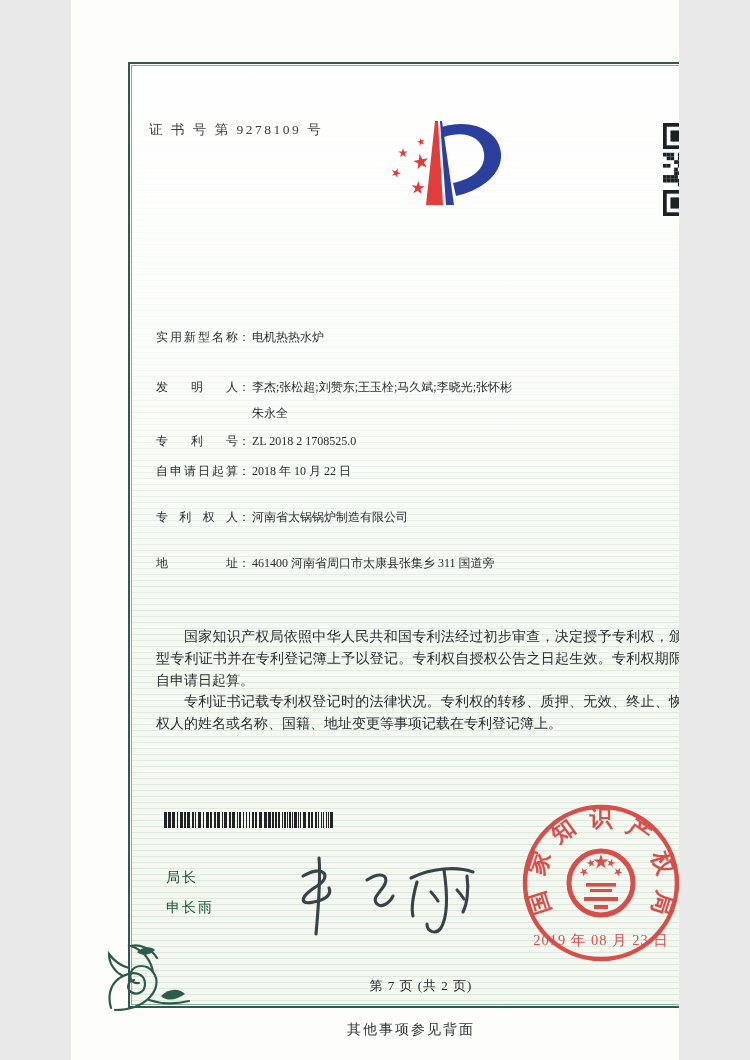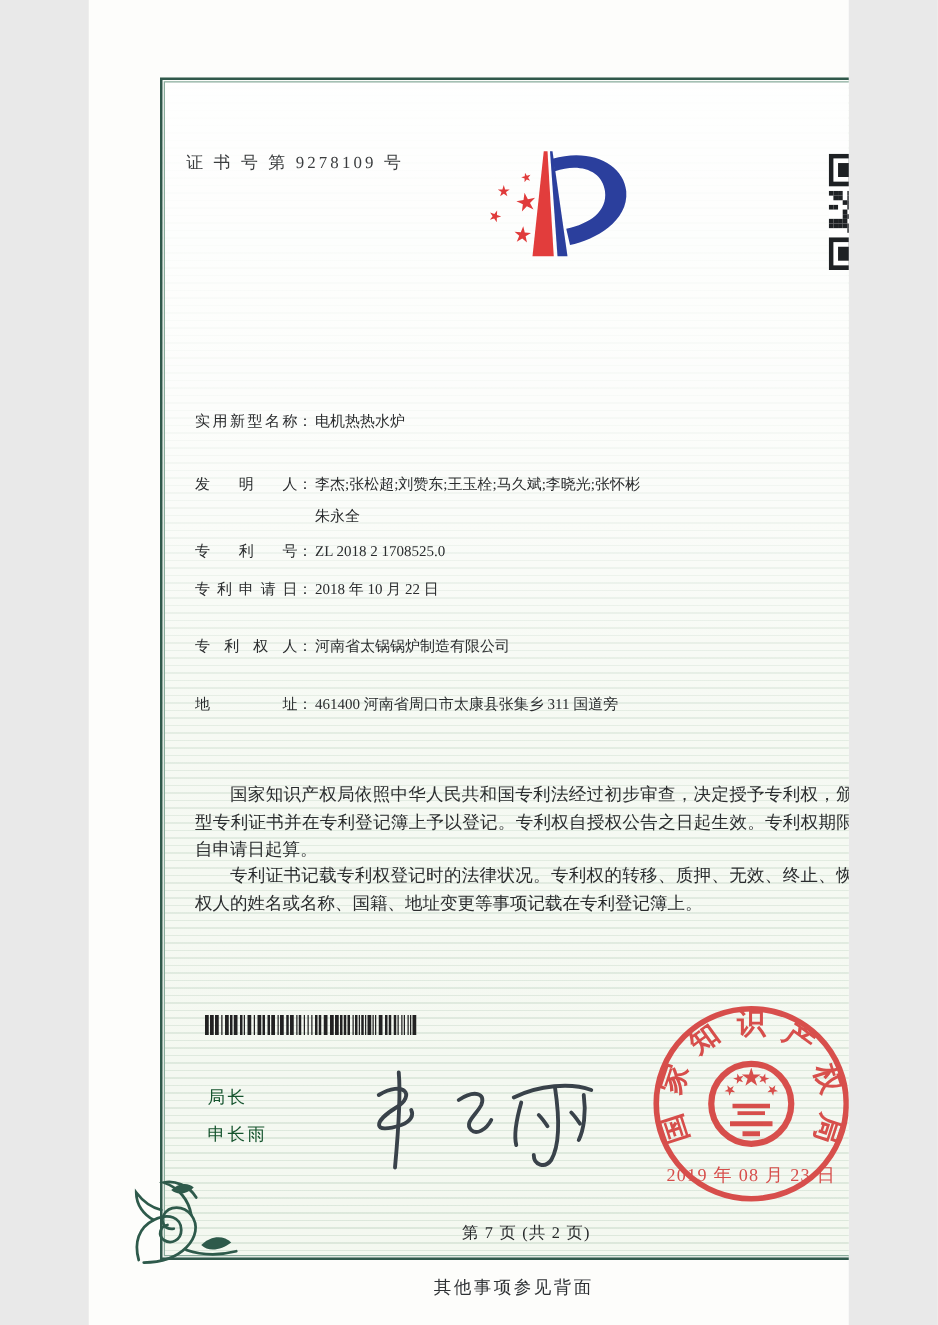--- a/index.html
+++ b/index.html
@@ -279,21 +279,21 @@
     <span class="lab">实用新型名称</span><span class="colon">：</span><span class="val">电机热热水炉</span>
   </div>
   <div class="abs row" style="top:374px;">
     <span class="lab">发明人</span><span class="colon">：</span><span class="val">李杰;张松超;刘赞东;王玉栓;马久斌;李晓光;张怀彬
 朱永全</span>
   </div>
   <div class="abs row" style="top:416px;margin-top:12px;">
     <span class="lab">专利号</span><span class="colon">：</span><span class="val">ZL 2018 2 1708525.0</span>
   </div>
   <div class="abs row" style="top:458px;">
-    <span class="lab">专利申请日</span><span class="colon">：</span><span class="val">2018 年 10 月 22 日</span>
+    <span class="lab">自申请日起算</span><span class="colon">：</span><span class="val">2018 年 10 月 22 日</span>
   </div>
   <div class="abs row" style="top:504px;">
     <span class="lab">专利权人</span><span class="colon">：</span><span class="val">河南省太锅锅炉制造有限公司</span>
   </div>
   <div class="abs row" style="top:550px;">
     <span class="lab">地址</span><span class="colon">：</span><span class="val">461400 河南省周口市太康县张集乡 311 国道旁</span>
   </div>
 
   <div class="abs paras">
     <p>国家知识产权局依照中华人民共和国专利法经过初步审查，决定授予专利权，颁发实用新型专利证书并在专利登记簿上予以登记。专利权自授权公告之日起生效。专利权期限为十年，自申请日起算。</p>

